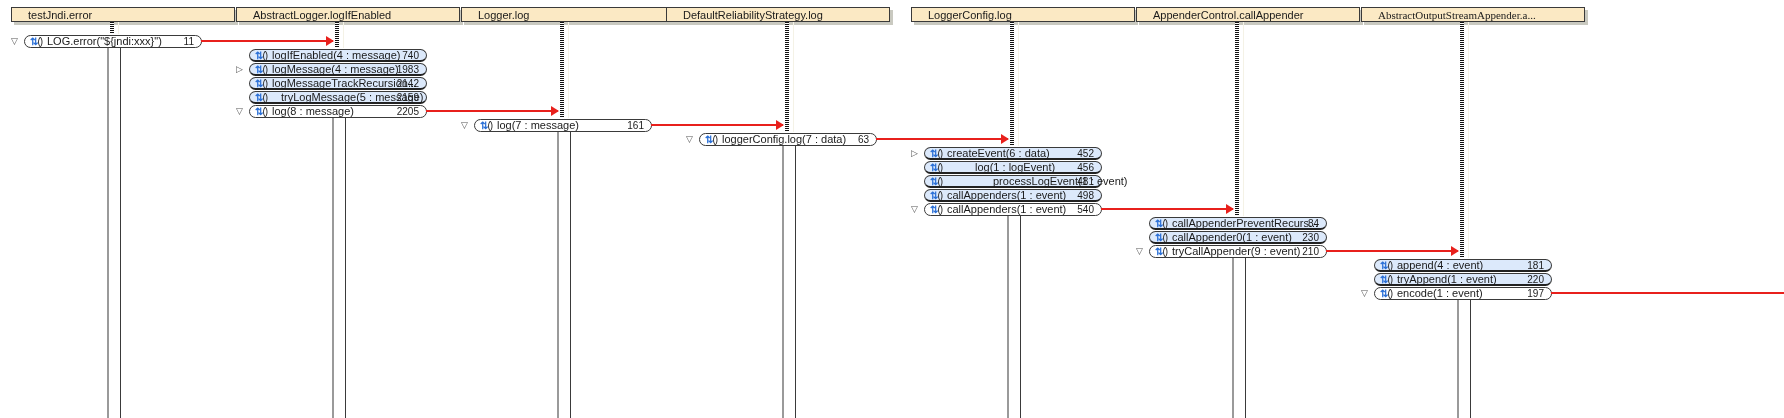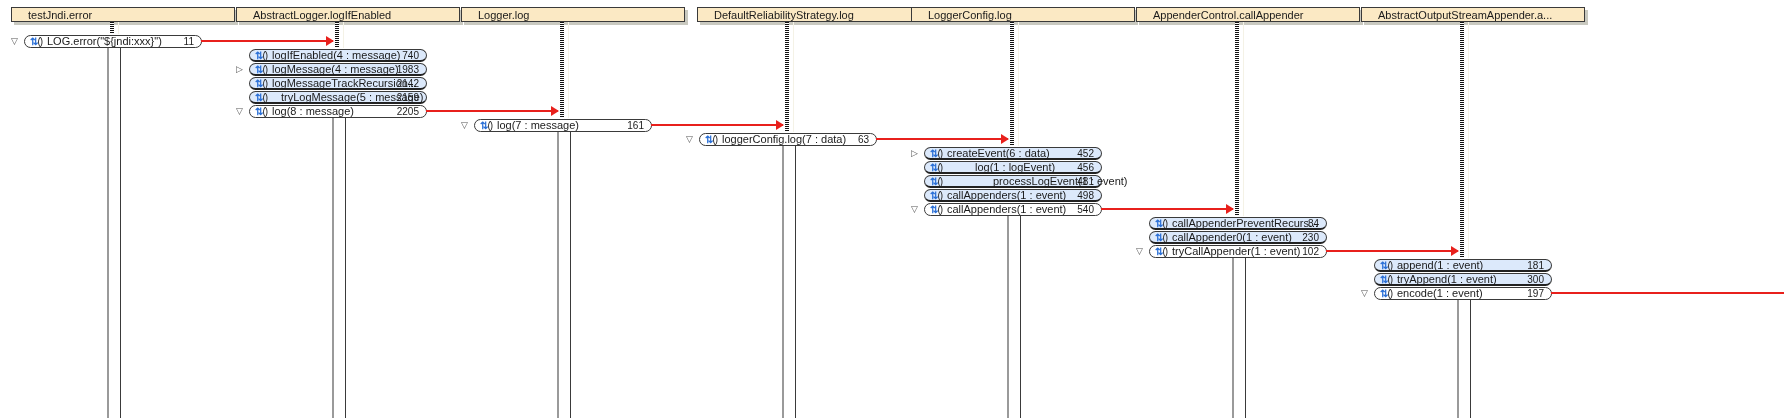--- a/index.html
+++ b/index.html
@@ -58,30 +58,30 @@
 <div id="diagram">
     <div class="header" style="left: 11px;">testJndi.error</div>
     <div class="lifeline" style="left: 110px; top: 22px; height: 12px;"></div>
     <div class="lifeline-faint" style="left: 118px; top: 22px; height: 12px;"></div>
     <div class="header" style="left: 236px;">AbstractLogger.logIfEnabled</div>
     <div class="lifeline" style="left: 335px; top: 22px; height: 26px;"></div>
     <div class="lifeline-faint" style="left: 343px; top: 22px; height: 26px;"></div>
     <div class="header" style="left: 461px;">Logger.log</div>
     <div class="lifeline" style="left: 560px; top: 22px; height: 96px;"></div>
     <div class="lifeline-faint" style="left: 568px; top: 22px; height: 96px;"></div>
-    <div class="header" style="left: 697px;">DefaultReliabilityStrategy.log</div>
+    <div class="header" style="left: 666px;">DefaultReliabilityStrategy.log</div>
     <div class="lifeline" style="left: 785px; top: 22px; height: 110px;"></div>
     <div class="lifeline-faint" style="left: 793px; top: 22px; height: 110px;"></div>
     <div class="header" style="left: 911px;">LoggerConfig.log</div>
     <div class="lifeline" style="left: 1010px; top: 22px; height: 124px;"></div>
     <div class="lifeline-faint" style="left: 1018px; top: 22px; height: 124px;"></div>
     <div class="header" style="left: 1136px;">AppenderControl.callAppender</div>
     <div class="lifeline" style="left: 1235px; top: 22px; height: 194px;"></div>
     <div class="lifeline-faint" style="left: 1243px; top: 22px; height: 194px;"></div>
-    <div class="header" style="left: 1361px;">AbstractOutputStreamAppender.a...</div>
+    <div class="header" style="left: 1361px; font-family: Liberation Serif, serif;">AbstractOutputStreamAppender.a...</div>
     <div class="lifeline" style="left: 1460px; top: 22px; height: 236px;"></div>
     <div class="lifeline-faint" style="left: 1468px; top: 22px; height: 236px;"></div>
     <div class="call" style="left: 24px; top: 35px; width: 178px;">
       <span class="icon">⇅<span class="par">()</span></span>
       <span class="lbl" style="left: 22px;">LOG.error("${jndi:xxx}")</span>
       <span class="num">11</span>
     </div>
     <span class="tri" style="left: 11px; top: 36px;">▽</span>
     <div class="arrow" style="left: 201px; top: 40px; width: 132px;">
       <span class="head"></span>
@@ -179,38 +179,38 @@
       <span class="lbl" style="left: 22px;">callAppenderPreventRecurs...</span>
       <span class="num">84</span>
     </div>
     <div class="call blue" style="left: 1149px; top: 231px; width: 178px;">
       <span class="icon">⇅<span class="par">()</span></span>
       <span class="lbl" style="left: 22px;">callAppender0(1 : event)</span>
       <span class="num">230</span>
     </div>
     <div class="call" style="left: 1149px; top: 245px; width: 178px;">
       <span class="icon">⇅<span class="par">()</span></span>
-      <span class="lbl" style="left: 22px;">tryCallAppender(1 : event)</span>
-      <span class="num">102</span>
+      <span class="lbl" style="left: 22px;">tryCallAppender(9 : event)</span>
+      <span class="num">210</span>
     </div>
     <span class="tri" style="left: 1136px; top: 246px;">▽</span>
     <div class="arrow" style="left: 1326px; top: 250px; width: 132px;">
       <span class="head"></span>
     </div>
     <div class="vline g" style="left: 1232px; top: 258px; height: 160px;"></div>
     <div class="vline d" style="left: 1245px; top: 258px; height: 160px;"></div>
     <div class="call blue" style="left: 1374px; top: 259px; width: 178px;">
       <span class="icon">⇅<span class="par">()</span></span>
-      <span class="lbl" style="left: 22px;">append(1 : event)</span>
+      <span class="lbl" style="left: 22px;">append(4 : event)</span>
       <span class="num">181</span>
     </div>
     <div class="call blue" style="left: 1374px; top: 273px; width: 178px;">
       <span class="icon">⇅<span class="par">()</span></span>
       <span class="lbl" style="left: 22px;">tryAppend(1 : event)</span>
-      <span class="num">300</span>
+      <span class="num">220</span>
     </div>
     <div class="call" style="left: 1374px; top: 287px; width: 178px;">
       <span class="icon">⇅<span class="par">()</span></span>
       <span class="lbl" style="left: 22px;">encode(1 : event)</span>
       <span class="num">197</span>
     </div>
     <span class="tri" style="left: 1361px; top: 288px;">▽</span>
     <div class="arrow" style="left: 1551px; top: 292px; width: 233px;"></div>
     <div class="vline g" style="left: 1457px; top: 300px; height: 118px;"></div>
     <div class="vline d" style="left: 1470px; top: 300px; height: 118px;"></div>

